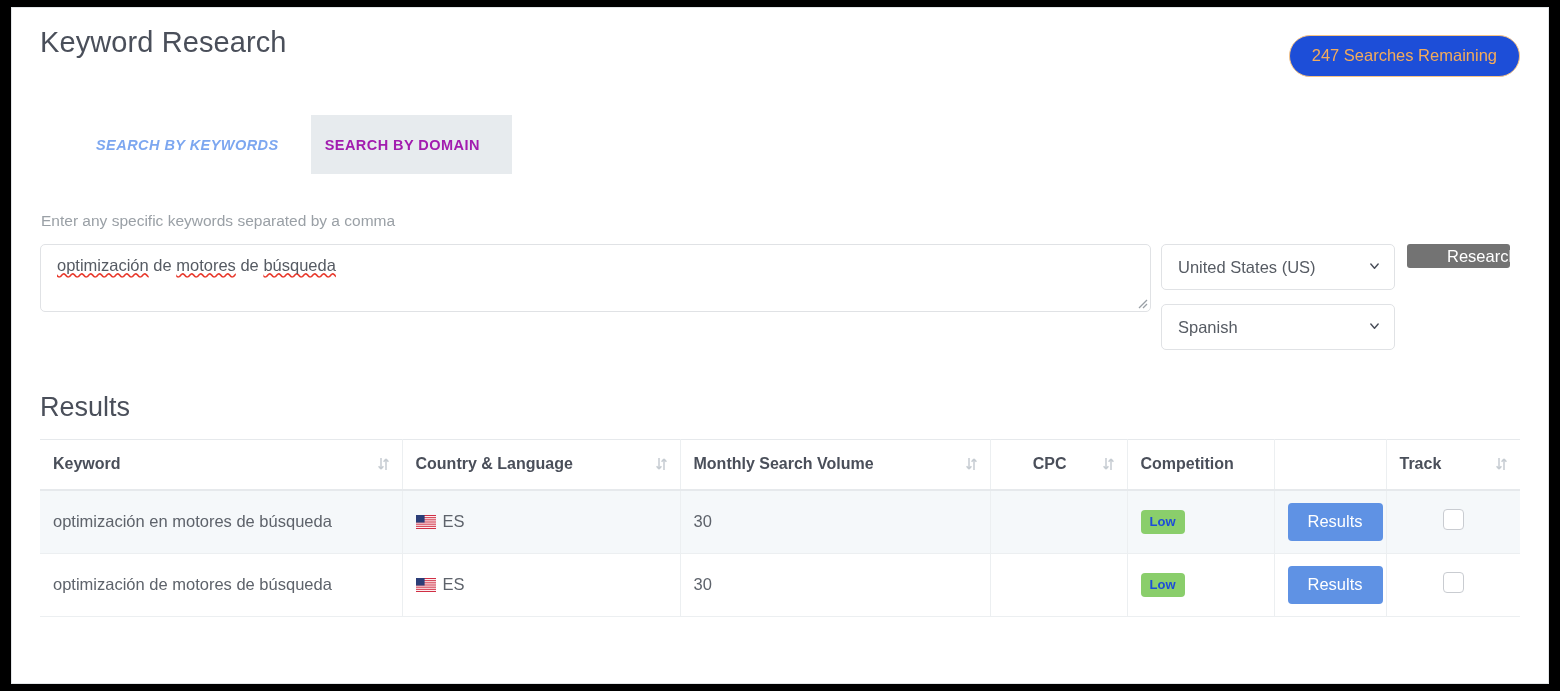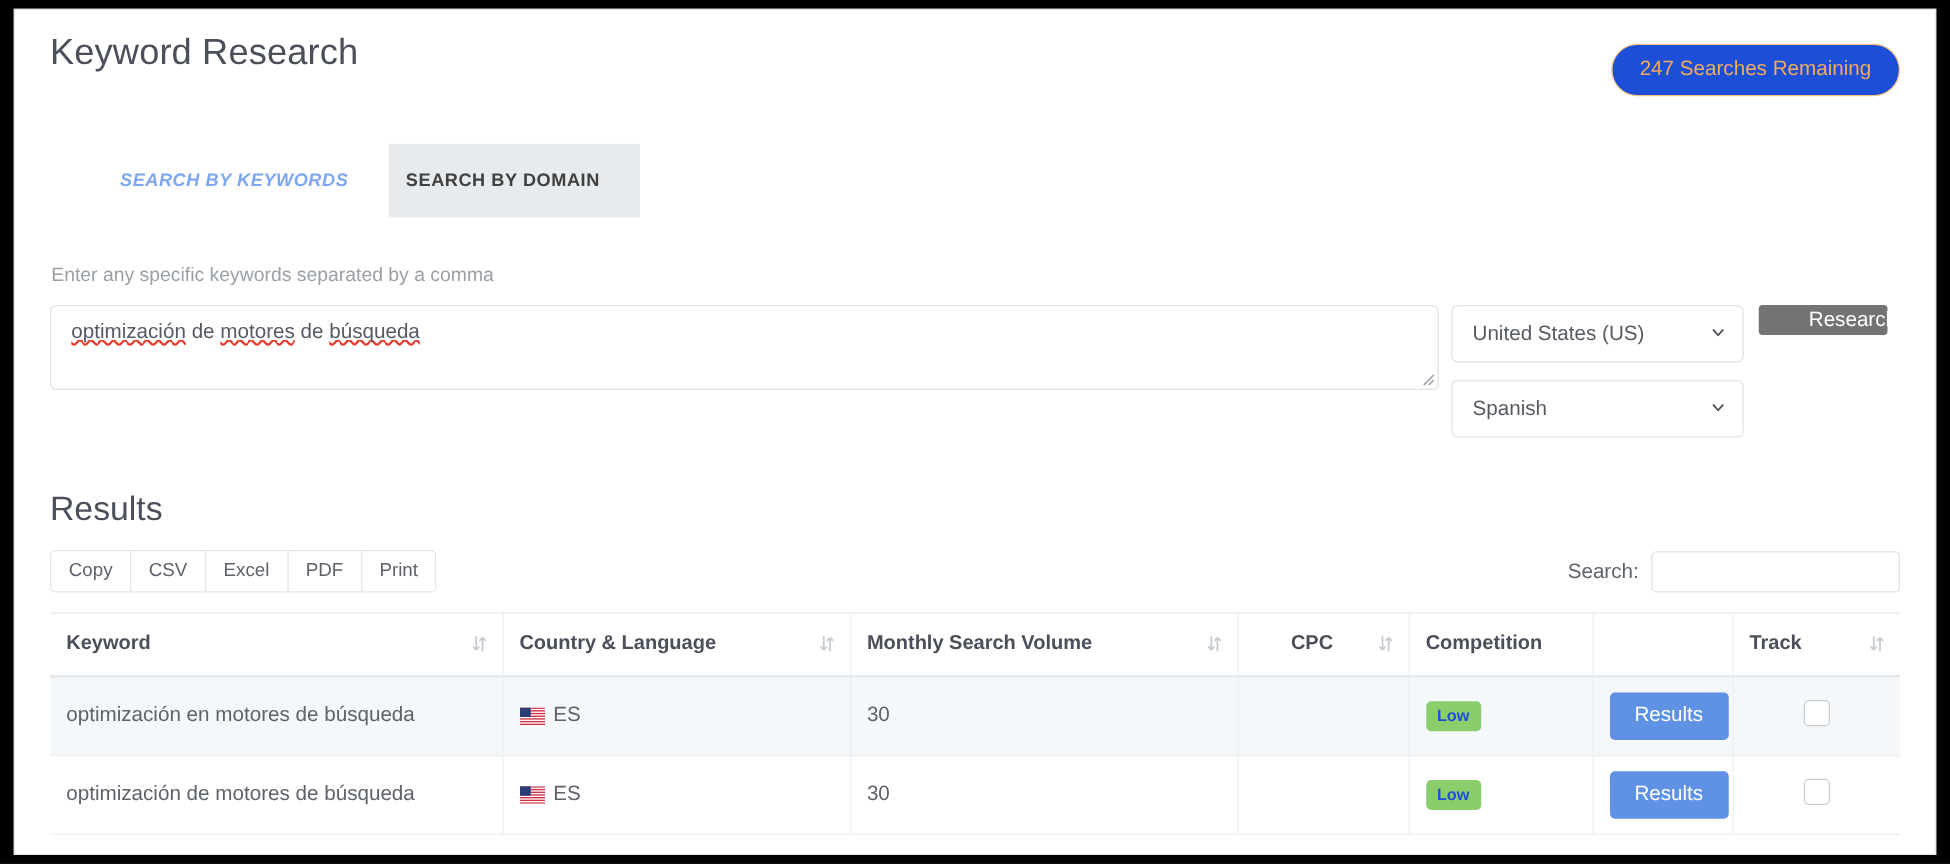--- a/index.html
+++ b/index.html
@@ -44,21 +44,21 @@
   .tabs { display: flex; margin-top: 38px; margin-left: 24px; }
   .tab {
     padding: 22px 32px 21px 32px;
     font-size: 14.5px;
     font-weight: 700;
     letter-spacing: 0.45px;
     cursor: pointer;
     white-space: nowrap;
   }
   .tab-link { color: #7da7f0; font-style: italic; }
-  .tab-active { background: #e7ebee; color: #404040; padding-left: 14px; }
+  .tab-active { background: #e7ebee; color: #a21caf; padding-left: 14px; }
 
   
   .form-label {
     margin-top: 38px;
     font-size: 15.5px;
     color: #9aa0a6;
     margin-left: 1px;
   }
   .form-row { display: flex; margin-top: 14px; align-items: flex-start; }
   .kw-textarea {
@@ -259,33 +259,20 @@
             <path d="M2 4 L6 8.5 L10 4" stroke="#4a4f5a" stroke-width="1.6" fill="none" stroke-linecap="round" stroke-linejoin="round"></path>
           </svg>
         </div>
       </div>
 
       <button class="research-btn">Research</button>
     </div>
 
     <div class="results-title">Results</div>
 
-    <div class="table-tools">
-      <div class="btn-group">
-        <button class="tool-btn">Copy</button>
-        <button class="tool-btn">CSV</button>
-        <button class="tool-btn">Excel</button>
-        <button class="tool-btn">PDF</button>
-        <button class="tool-btn">Print</button>
-      </div>
-      <div class="search-box">
-        <span class="search-label">Search:</span>
-        <input class="search-input" type="text" placeholder="" style="">
-      </div>
-    </div>
 
     <table>
       <colgroup>
         <col class="col-kw">
           <col class="col-cl">
           <col class="col-vol">
           <col class="col-cpc">
         <col class="col-comp">
           <col class="col-act">
           <col class="col-track">

